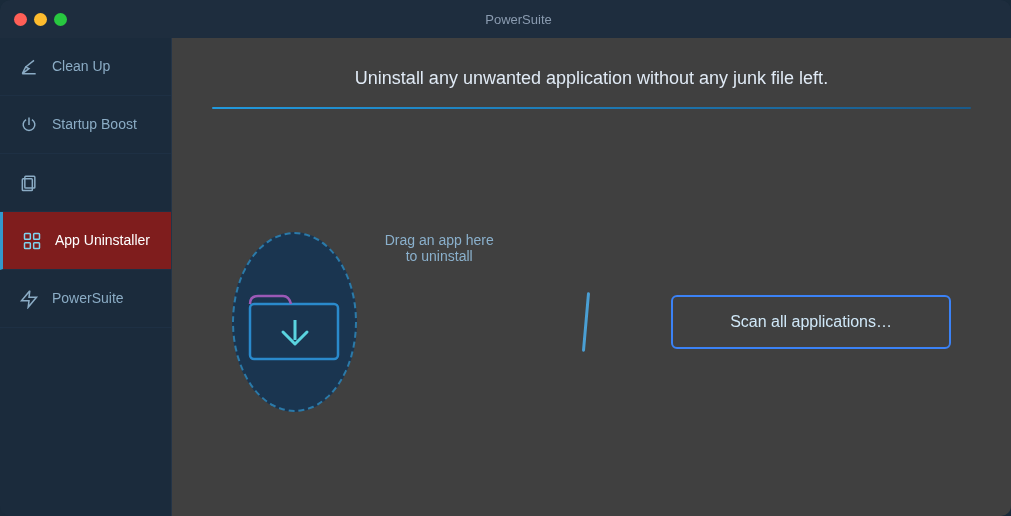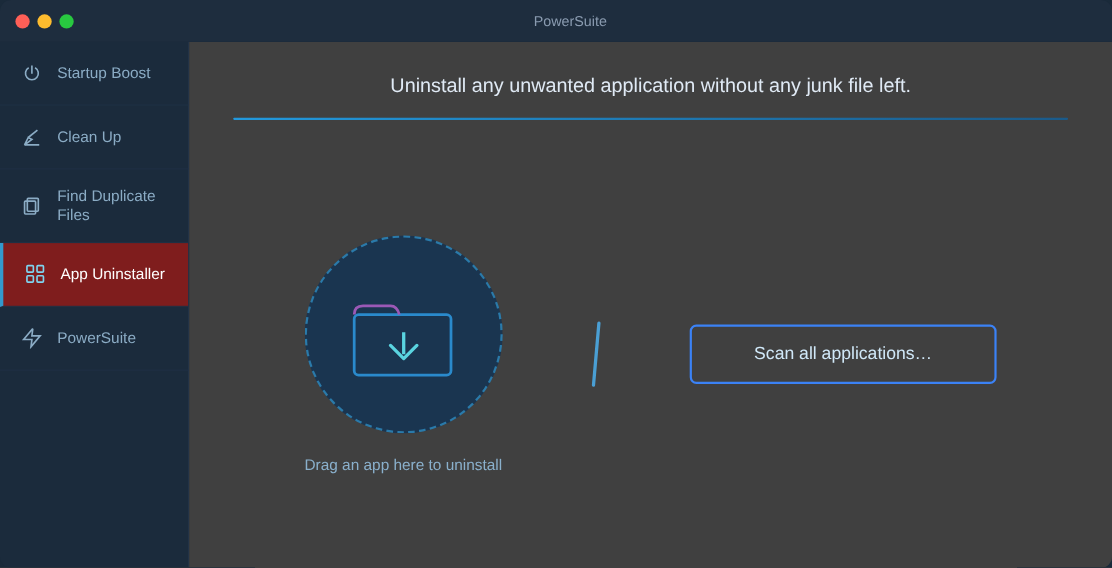--- a/index.html
+++ b/index.html
@@ -146,22 +146,22 @@
       display: flex;
       align-items: center;
       justify-content: center;
       gap: 60px;
       padding: 20px 60px;
     }
 
     
     .drop-zone-container {
       display: flex;
-      flex-direction: column;
-      align-items: flex-end;
+      flex-direction: row;
+      align-items: flex-start;
       gap: 20px;
     }
 
     .drop-circle {
       width: 180px;
       height: 180px;
       border-radius: 50%;
       border: 2px dashed #2a7aaa;
       background: #1a3550;
       display: flex;
@@ -224,46 +224,45 @@
   <span class="title-bar-text">PowerSuite</span>
 </div>
 
 <div class="main-layout">
 
   <nav class="sidebar">
 
     <div class="sidebar-item">
       <span class="sidebar-icon">
         <svg class="icon-svg" viewBox="0 0 24 24">
-          <path d="M12 3 L12 12" stroke="currentColor"></path>
-          <path d="M8.5 5.5 A7 7 0 1 0 15.5 5.5" stroke="currentColor" fill="none"></path>
-        </svg>
-      </span>
-      <span class="sidebar-label">Startup Boost</span>
-    </div>
-
-    <div class="sidebar-item">
-      <span class="sidebar-icon">
-        <svg class="icon-svg" viewBox="0 0 24 24">
           <path d="M4 20 L8 12 L12 14 Z" stroke="currentColor" fill="none"></path>
           <path d="M8 12 L18 4" stroke="currentColor"></path>
           <path d="M4 20 L20 20" stroke="currentColor"></path>
         </svg>
       </span>
       <span class="sidebar-label">Clean Up</span>
     </div>
 
     <div class="sidebar-item">
       <span class="sidebar-icon">
         <svg class="icon-svg" viewBox="0 0 24 24">
+          <path d="M12 3 L12 12" stroke="currentColor"></path>
+          <path d="M8.5 5.5 A7 7 0 1 0 15.5 5.5" stroke="currentColor" fill="none"></path>
+        </svg>
+      </span>
+      <span class="sidebar-label">Startup Boost</span>
+    </div>
+
+    <div class="sidebar-item">
+      <span class="sidebar-icon">
+        <svg class="icon-svg" viewBox="0 0 24 24">
           <rect x="4" y="7" width="12" height="14" rx="1" stroke="currentColor"></rect>
           <rect x="7" y="4" width="12" height="14" rx="1" stroke="currentColor"></rect>
         </svg>
       </span>
-      <span class="sidebar-label">Find Duplicate Files</span>
     </div>
 
     <div class="sidebar-item active">
       <span class="sidebar-icon">
         <svg class="icon-svg" viewBox="0 0 24 24">
           <rect x="3" y="3" width="7" height="7" rx="1" stroke="currentColor"></rect>
           <rect x="14" y="3" width="7" height="7" rx="1" stroke="currentColor"></rect>
           <rect x="3" y="14" width="7" height="7" rx="1" stroke="currentColor"></rect>
           <rect x="14" y="14" width="7" height="7" rx="1" stroke="currentColor"></rect>
         </svg>

